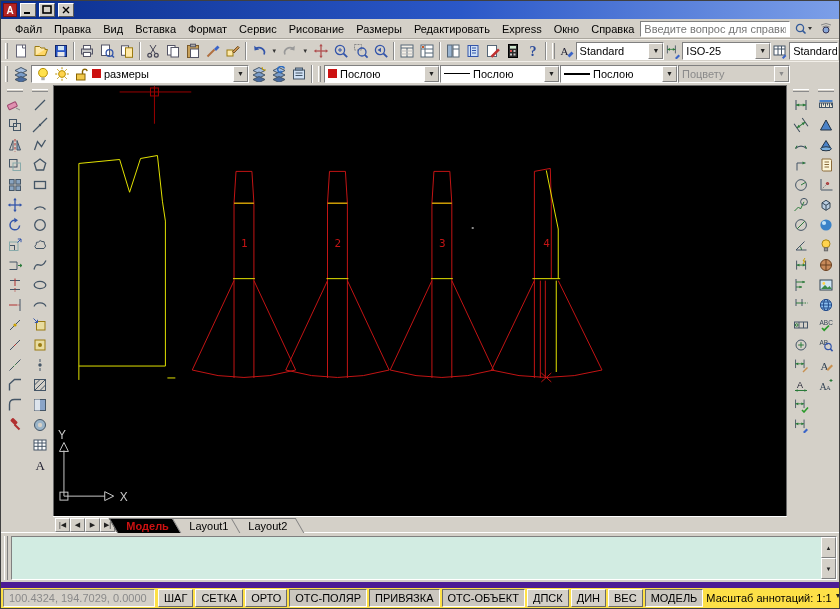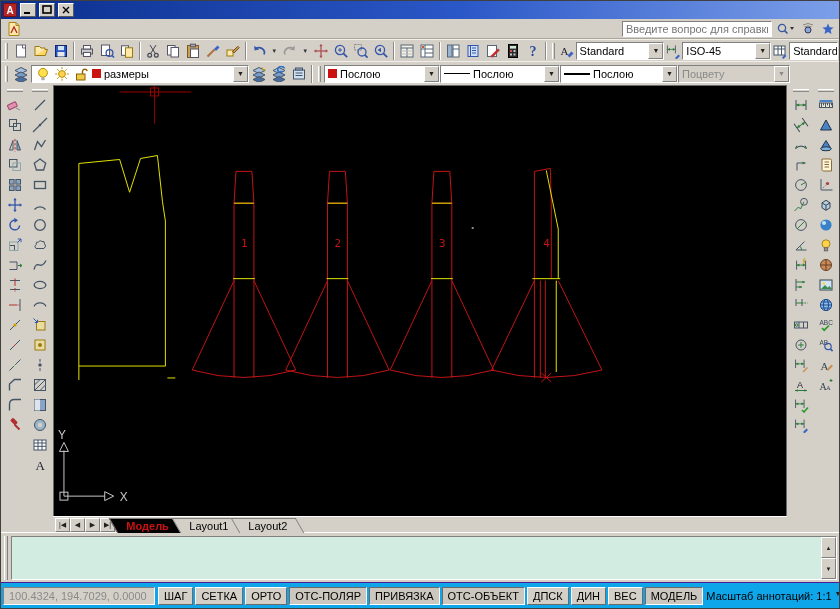--- a/index.html
+++ b/index.html
@@ -64,21 +64,21 @@
   .cmdlines{flex:1;overflow:hidden;font:italic bold 11px "DejaVu Serif",serif;color:#1a1a1a;line-height:13px;padding:1px 3px;}
   .vscroll{width:15px;flex:0 0 15px;display:flex;flex-direction:column;background:#d4d0c8;}
   .sbtn{flex:1;background:#d4d0c8;border:1px solid;border-color:#fff #808080 #808080 #fff;font-size:6px;color:#222;
         display:flex;align-items:center;justify-content:center;padding:0;}
   .cmdline{height:16px;flex:0 0 16px;display:flex;align-items:center;border:1px solid;border-color:#808080 #fff #fff #808080;
            border-top:none;background:#d2ece2;font:italic bold 11px "DejaVu Serif",serif;padding-left:3px;}
   .hscroll{margin-left:auto;display:flex;height:14px;}
   .hscroll .sbtn{width:15px;flex:0 0 15px;}
   .corner{width:15px;background:#d4d0c8;}
   
-  .statusbar{height:26px;flex:0 0 26px;background:#0ea5e9;border-top:1px solid #4c1d95;display:flex;align-items:center;
+  .statusbar{height:26px;flex:0 0 26px;background:#fde047;border-top:6px solid #4c1d95;display:flex;align-items:center;
              padding:0 2px;gap:3px;}
   .coords{width:152px;flex:0 0 152px;height:18px;border:1px solid;border-color:#808080 #fff #fff #808080;
           color:#8a8a8a;display:flex;align-items:center;padding:0 5px;background:#d4d0c8;}
   .toggle{height:18px;background:#d4d0c8;border:1px solid;border-color:#fff #6a6a6a #6a6a6a #fff;padding:1px 5px;
           font:11px "Liberation Sans",sans-serif;white-space:nowrap;}
   .toggle.pressed{border-color:#6a6a6a #fff #fff #6a6a6a;background:#cbc7bf;}
   .status-right{margin-left:auto;display:flex;gap:3px;}
   .annlabel{white-space:nowrap;}
   .caret{font-size:7px;color:#222;}
 </style>
@@ -105,20 +105,34 @@
         </svg>
       </button>
   </div>
 
   <div class="menubar">
     <svg class="fileicon" viewBox="0 0 16 16">
       <path d="M3 1.5 H10 L13 4.5 V14.5 H3 Z" fill="#ffe9a8" stroke="#a88418"></path>
       <path d="M10 1.5 V4.5 H13" fill="none" stroke="#a88418"></path>
       <path d="M5 12 L8 6 L11 12" fill="none" stroke="#b32424" stroke-width="1.3"></path>
     </svg>
+    <div id="menuItems" style="display:flex">
+        <div class="menu-item">Файл</div>
+        <div class="menu-item">Правка</div>
+        <div class="menu-item">Вид</div>
+        <div class="menu-item">Вставка</div>
+        <div class="menu-item">Формат</div>
+        <div class="menu-item">Сервис</div>
+        <div class="menu-item">Рисование</div>
+        <div class="menu-item">Размеры</div>
+        <div class="menu-item">Редактировать</div>
+        <div class="menu-item">Express</div>
+        <div class="menu-item">Окно</div>
+        <div class="menu-item">Справка</div>
+      </div>
     <div class="searchwrap">
       <input class="searchbox" placeholder="Введите вопрос для справки" style="">
       <button class="mbtn">
         <svg width="20" height="14" viewBox="0 0 20 14">
           <circle cx="7" cy="6" r="3.6" fill="none" stroke="#335a9a" stroke-width="1.3"></circle>
           <line x1="9.6" y1="8.6" x2="12.5" y2="11.5" stroke="#335a9a" stroke-width="1.6"></line>
           <path d="M15 5 l4 0 l-2 3 Z" fill="#333"></path>
         </svg>
       </button>
       <button class="mbtn">
@@ -380,21 +394,21 @@
               <line x1="3" y1="3" x2="3" y2="13" stroke="#3a4a5a"></line>
               <line x1="13" y1="3" x2="13" y2="13" stroke="#3a4a5a"></line>
               <line x1="3" y1="8" x2="13" y2="8" stroke="#2a7a3a"></line>
               <path d="M3 8 l3.2 -1.6 v3.2 Z M13 8 l-3.2 -1.6 v3.2 Z" fill="#2a7a3a"></path>
             </g>
             <path d="M10 15 l3.5 -3.5 l1.5 1.5 l-3.5 3.5 Z" fill="#3a64c8"></path>
           </svg>
         </span>
       </button>
     <div class="combo" style="width:110px">
-      <span class="ctext">ISO-45</span>
+      <span class="ctext">ISO-25</span>
       <span class="arrowbtn">▼</span>
     </div>
     <button class="tb">
         <span style="display: flex;">
           <svg viewBox="0 0 16 16" width="16" height="16">
             <rect x="2" y="3" width="11" height="9" fill="#fff" stroke="#456"></rect>
             <path d="M2 6 H13 M6 3 V12 M9.5 3 V12" stroke="#456"></path>
             <path d="M10 14.5 l3 -3 l1.4 1.4 l-3 3 Z" fill="#3a64c8"></path>
           </svg>
         </span>

